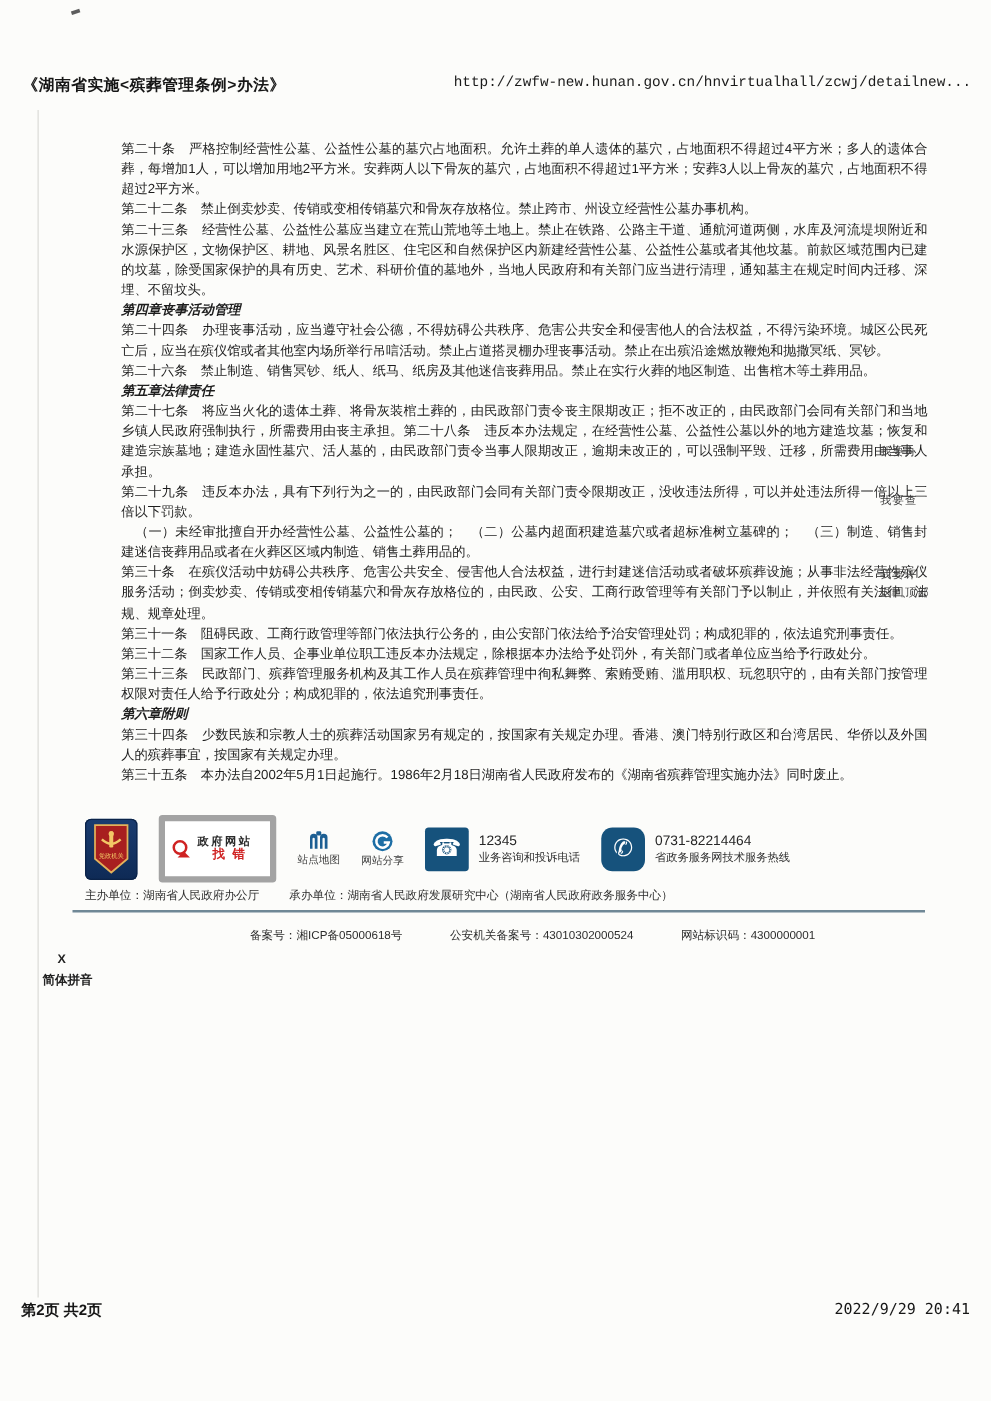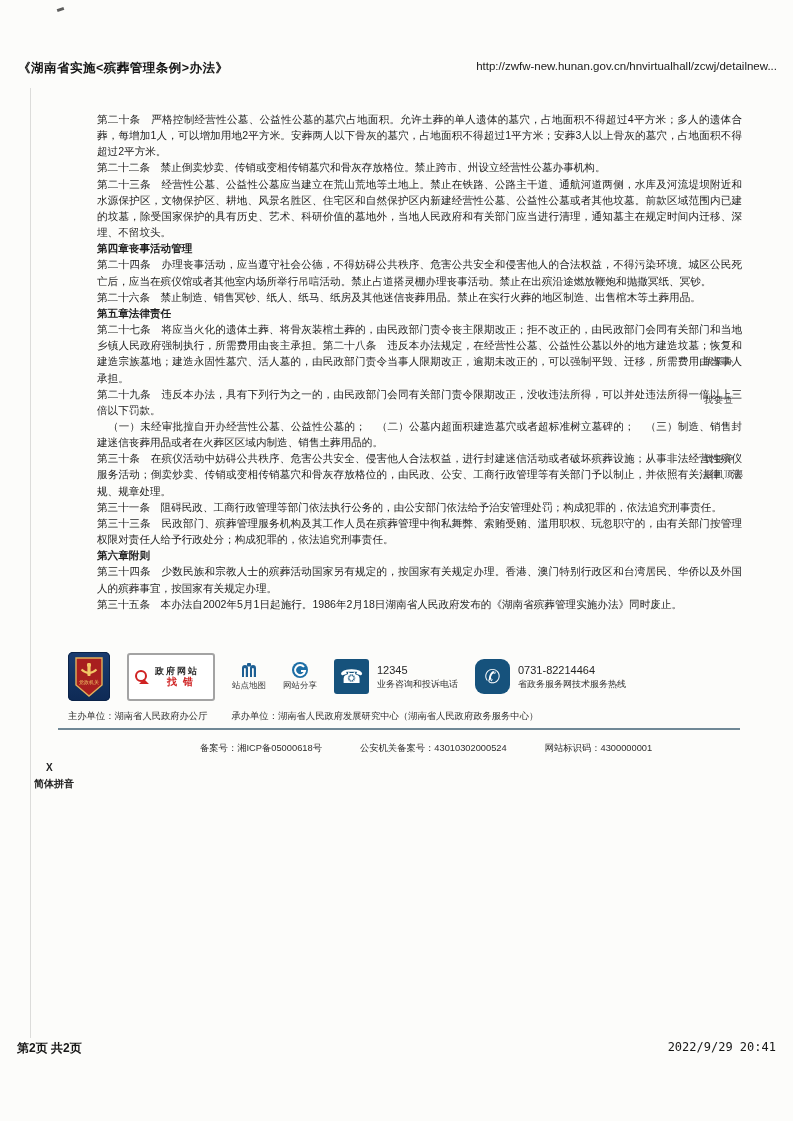--- a/index.html
+++ b/index.html
@@ -10,42 +10,42 @@
   }
   .speck { position:absolute; left:57px; top:8px; width:7px; height:3px;
     background:rgba(40,40,40,.75); transform:rotate(-18deg); }
   .scan-line { position:absolute; left:30px; top:88px; width:1px; height:950px;
     background:rgba(110,110,105,.22); }
 
   
   .doc-header { position:absolute; top:60px; left:18px; right:16px;
     display:flex; justify-content:space-between; align-items:flex-start; }
   .doc-title { font-size:12.5px; font-weight:700; letter-spacing:.5px; color:#161616; }
-  .doc-url { font-family:Liberation Sans, sans-serif;
+  .doc-url { font-family:Liberation Mono, monospace;
     font-size:11.5px; color:#1a1a1a;margin-left:12px; }
 
   
   .body-text { position:absolute; top:111px; left:97px; width:645px;
     font-size:10.6px; line-height:16.15px; text-align:justify; color:#1d1d1d; }
   .body-text p { margin:0; }
-  .body-text p.chapter { font-weight:700; }
+  .body-text p.chapter { font-weight:700;font-style:italic; }
   .body-text p.indent { text-indent:11px; }
 
   
   .side-nav-item { position:absolute; left:704px; font-size:9px; color:#3d3d3d;
     letter-spacing:1px; cursor:pointer; }
 
   
   .footer-icons { position:absolute; top:652px; left:68px; display:flex;
     align-items:center; gap:17px; }
   .gov-badge { width:42px; height:49px; border-radius:5px;
     background:linear-gradient(#1a3c70,#0e2a55);
     display:flex; align-items:center; justify-content:center;
     box-shadow:0 0 0 1px #0b2348 inset; }
-  .err-box { width:74px; height:40px; background:#fff; border:2px solid #a3a3a3;
+  .err-box { width:74px; height:40px; background:#fff; border:5px solid #a3a3a3;
     border-radius:3px; display:flex; align-items:center; gap:5px; padding:2px 5px; }
   .magnifier { position:relative; width:16px; height:16px; flex:0 0 auto; }
   .magnifier .lens { position:absolute; left:1px; top:1px; width:8px; height:8px;
     border:2.5px solid #cf2222; border-radius:50%; background:#fff; }
   .magnifier .handle { position:absolute; left:10px; top:10px; width:0; height:0;
     border-left:7px solid #cf2222; border-bottom:7px solid transparent;
     transform:rotate(45deg); transform-origin:0 0; }
   .err-text { display:flex; flex-direction:column; line-height:1.15; }
   .err-line1 { font-size:9px; font-weight:700; color:#2b2b2b; letter-spacing:2px; }
   .err-line2 { font-size:10px; font-weight:700; color:#cf2222; letter-spacing:6px;text-align:right; }
@@ -103,20 +103,21 @@
     <p>第二十三条　经营性公墓、公益性公墓应当建立在荒山荒地等土地上。禁止在铁路、公路主干道、通航河道两侧，水库及河流堤坝附近和水源保护区，文物保护区、耕地、风景名胜区、住宅区和自然保护区内新建经营性公墓、公益性公墓或者其他坟墓。前款区域范围内已建的坟墓，除受国家保护的具有历史、艺术、科研价值的墓地外，当地人民政府和有关部门应当进行清理，通知墓主在规定时间内迁移、深埋、不留坟头。</p>
     <p class="chapter">第四章丧事活动管理</p>
     <p>第二十四条　办理丧事活动，应当遵守社会公德，不得妨碍公共秩序、危害公共安全和侵害他人的合法权益，不得污染环境。城区公民死亡后，应当在殡仪馆或者其他室内场所举行吊唁活动。禁止占道搭灵棚办理丧事活动。禁止在出殡沿途燃放鞭炮和抛撒冥纸、冥钞。</p>
     <p>第二十六条　禁止制造、销售冥钞、纸人、纸马、纸房及其他迷信丧葬用品。禁止在实行火葬的地区制造、出售棺木等土葬用品。</p>
     <p class="chapter">第五章法律责任</p>
     <p>第二十七条　将应当火化的遗体土葬、将骨灰装棺土葬的，由民政部门责令丧主限期改正；拒不改正的，由民政部门会同有关部门和当地乡镇人民政府强制执行，所需费用由丧主承担。第二十八条　违反本办法规定，在经营性公墓、公益性公墓以外的地方建造坟墓；恢复和建造宗族墓地；建造永固性墓穴、活人墓的，由民政部门责令当事人限期改正，逾期未改正的，可以强制平毁、迁移，所需费用由当事人承担。</p>
     <p>第二十九条　违反本办法，具有下列行为之一的，由民政部门会同有关部门责令限期改正，没收违法所得，可以并处违法所得一倍以上三倍以下罚款。</p>
     <p class="indent">（一）未经审批擅自开办经营性公墓、公益性公墓的；　（二）公墓内超面积建造墓穴或者超标准树立墓碑的；　（三）制造、销售封建迷信丧葬用品或者在火葬区区域内制造、销售土葬用品的。</p>
     <p>第三十条　在殡仪活动中妨碍公共秩序、危害公共安全、侵害他人合法权益，进行封建迷信活动或者破坏殡葬设施；从事非法经营性殡仪服务活动；倒卖炒卖、传销或变相传销墓穴和骨灰存放格位的，由民政、公安、工商行政管理等有关部门予以制止，并依照有关法律、法规、规章处理。</p>
     <p>第三十一条　阻碍民政、工商行政管理等部门依法执行公务的，由公安部门依法给予治安管理处罚；构成犯罪的，依法追究刑事责任。</p>
+    <p>第三十二条　国家工作人员、企事业单位职工违反本办法规定，除根据本办法给予处罚外，有关部门或者单位应当给予行政处分。</p>
     <p>第三十三条　民政部门、殡葬管理服务机构及其工作人员在殡葬管理中徇私舞弊、索贿受贿、滥用职权、玩忽职守的，由有关部门按管理权限对责任人给予行政处分；构成犯罪的，依法追究刑事责任。</p>
     <p class="chapter">第六章附则</p>
     <p>第三十四条　少数民族和宗教人士的殡葬活动国家另有规定的，按国家有关规定办理。香港、澳门特别行政区和台湾居民、华侨以及外国人的殡葬事宜，按国家有关规定办理。</p>
     <p>第三十五条　本办法自2002年5月1日起施行。1986年2月18日湖南省人民政府发布的《湖南省殡葬管理实施办法》同时废止。</p>
   </div>
 
   <span class="side-nav-item" style="top:355px">我要办</span>
   <span class="side-nav-item" style="top:394px">我要查</span>
   <span class="side-nav-item" style="top:453px">我要评</span>
   <span class="side-nav-item" style="top:468px">返回顶部</span>

